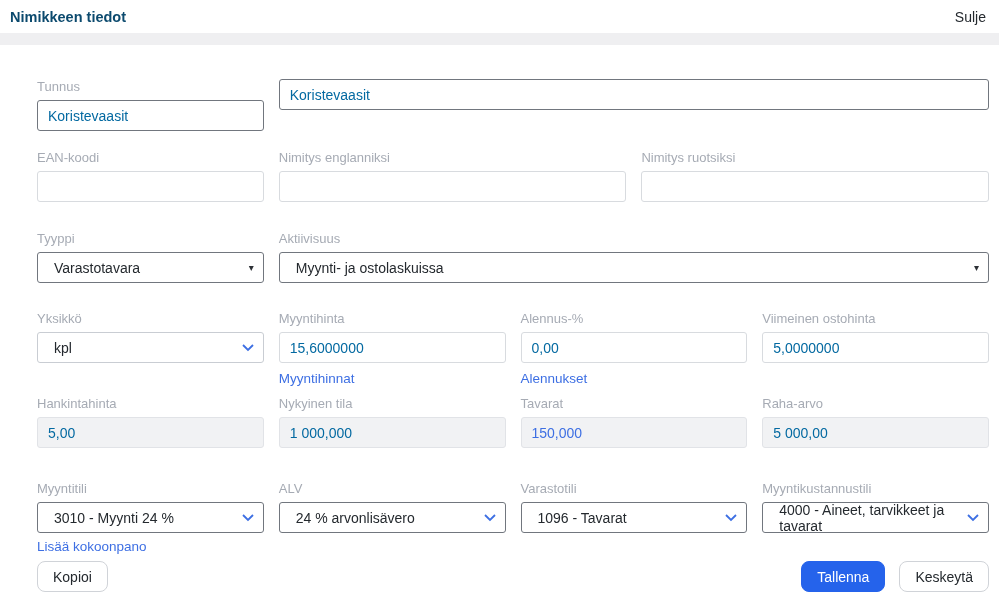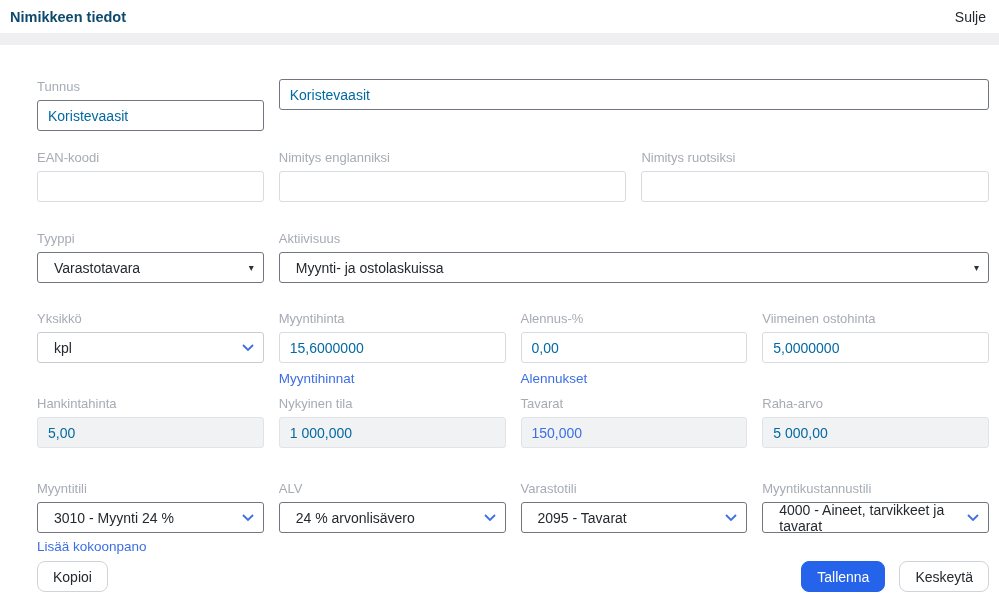--- a/index.html
+++ b/index.html
@@ -172,21 +172,21 @@
       <div class="sel">
         <span>24 % arvonlisävero</span>
         <svg class="chev" viewBox="0 0 12 8">
             <path d="M1 1l5 5 5-5" fill="none" stroke="#3d6fe3" stroke-width="1.8"></path>
           </svg>
       </div>
     </div>
     <div class="c2">
       <label class="lbl">Varastotili</label>
       <div class="sel">
-        <span>2095 - Tavarat</span>
+        <span>1096 - Tavarat</span>
         <svg class="chev" viewBox="0 0 12 8">
             <path d="M1 1l5 5 5-5" fill="none" stroke="#3d6fe3" stroke-width="1.8"></path>
           </svg>
       </div>
     </div>
     <div class="c2">
       <label class="lbl">Myyntikustannustili</label>
       <div class="sel">
         <span>4000 - Aineet, tarvikkeet ja tavarat</span>
         <svg class="chev" viewBox="0 0 12 8">

